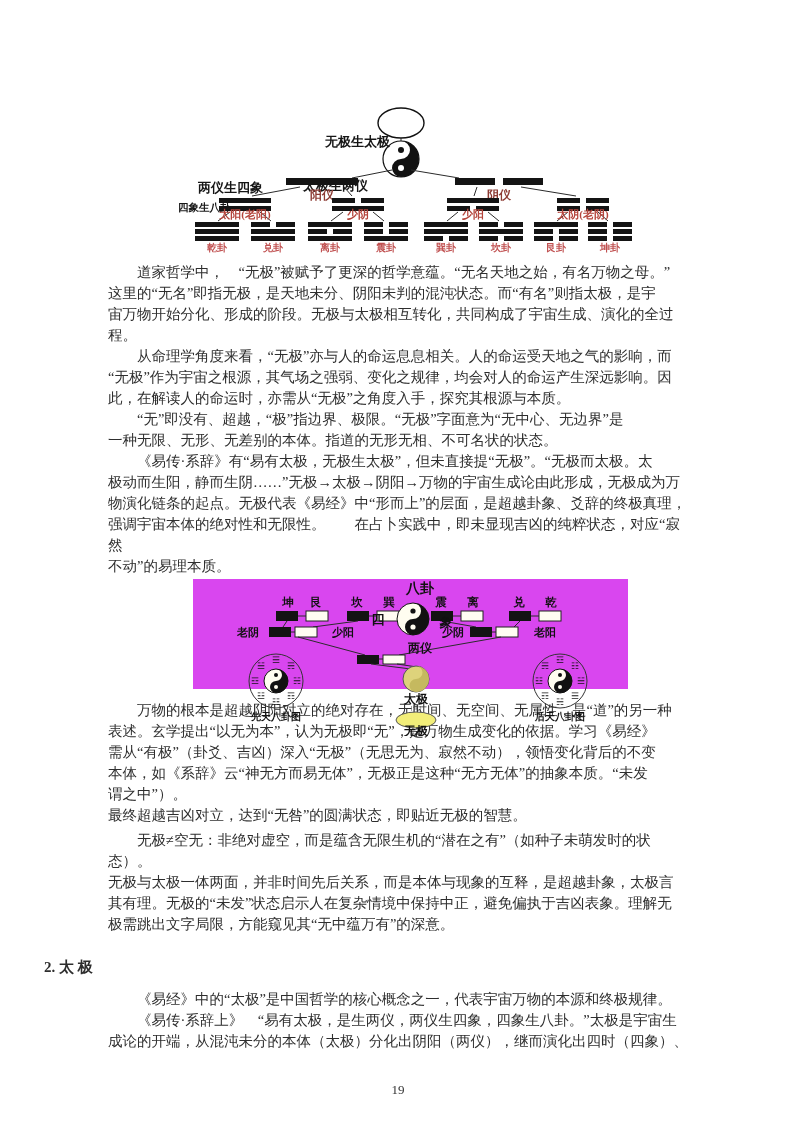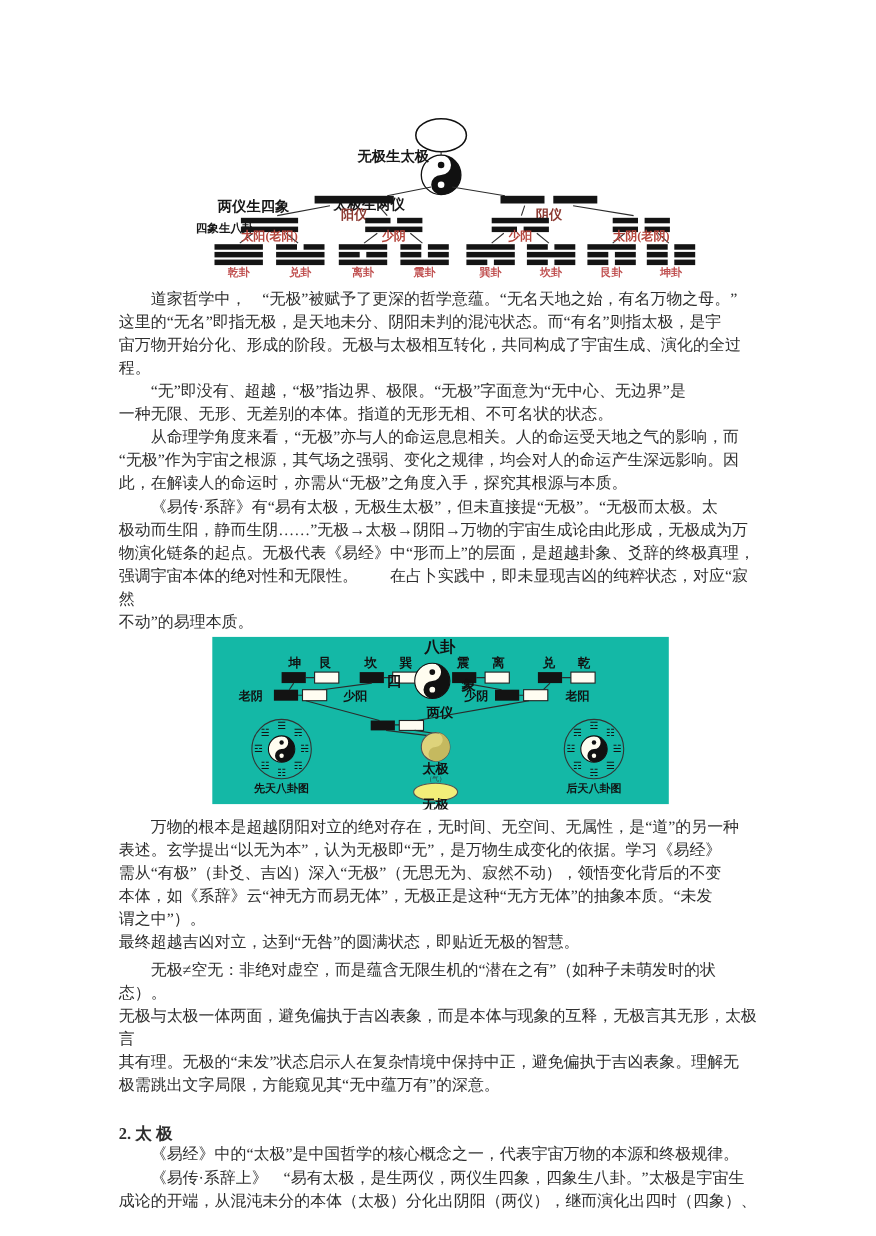--- a/index.html
+++ b/index.html
@@ -5,23 +5,23 @@
   html,body{margin:0;padding:0;background:#ffffff;}
   body{width:796px;height:1124px;overflow:hidden;position:relative;
        font-family:"Liberation Serif","DejaVu Serif",serif;color:#2e2e2e;}
   .tree-wrap{margin-top:104px;}
   .tree-wrap svg{display:block;}
   .text-block{margin:0 104px 0 108px;font-size:14.5px;line-height:21px;}
   .para{white-space:pre-line;}
   .tb1{margin-top:6px;}
   .tb2{margin-top:11px;}
   .p6{margin-top:4px;}
-  .bagua-wrap{margin:2px 0 0 193px;width:415px;height:152px;background:#14b8a6;position:relative;}
-  .sec-head{margin:23px 104px 0 108px;font-weight:bold;font-size:15px;}
-  .tb3{margin-top:0px;}
+  .bagua-wrap{margin:2px 0 0 193px;width:415px;height:110px;background:#d946ef;position:relative;padding-left:20px;}
+  .sec-head{margin:23px 104px 0 44px;font-weight:bold;font-size:15px;}
+  .tb3{margin-top:12px;}
   .page-num{margin-top:30px;text-align:center;font-size:13px;color:#333;}
   
   text{font-family:"Liberation Serif","DejaVu Serif",serif;}
   .stage{font-size:13px;font-weight:bold;fill:#161616;}
   .stage-sm{font-size:10.5px;font-weight:bold;fill:#161616;}
   .yi-label{font-size:12px;font-weight:bold;fill:#8c3a32;}
   .sx-label{font-size:11px;font-weight:bold;fill:#b5453c;}
   .gua-label{font-size:10px;font-weight:bold;fill:#c05050;}
   .ln{stroke:#2b2b2b;stroke-width:1;}
   .bar{fill:#141414;}
@@ -147,25 +147,25 @@
   <text x="501" y="147" text-anchor="middle" class="gua-label">坎卦</text>
   <text x="556" y="147" text-anchor="middle" class="gua-label">艮卦</text>
   <text x="610" y="147" text-anchor="middle" class="gua-label">坤卦</text>
 </svg>
 </div>
 
 <div class="text-block tb1">
   <div class="para">　　道家哲学中，　“无极”被赋予了更深的哲学意蕴。“无名天地之始，有名万物之母。”
 这里的“无名”即指无极，是天地未分、阴阳未判的混沌状态。而“有名”则指太极，是宇
 宙万物开始分化、形成的阶段。无极与太极相互转化，共同构成了宇宙生成、演化的全过程。</div>
-  <div class="para">　　“无”即没有、超越，“极”指边界、极限。“无极”字面意为“无中心、无边界”是
-一种无限、无形、无差别的本体。指道的无形无相、不可名状的状态。</div>
   <div class="para">　　从命理学角度来看，“无极”亦与人的命运息息相关。人的命运受天地之气的影响，而
 “无极”作为宇宙之根源，其气场之强弱、变化之规律，均会对人的命运产生深远影响。因
 此，在解读人的命运时，亦需从“无极”之角度入手，探究其根源与本质。</div>
+  <div class="para">　　“无”即没有、超越，“极”指边界、极限。“无极”字面意为“无中心、无边界”是
+一种无限、无形、无差别的本体。指道的无形无相、不可名状的状态。</div>
   <div class="para">　　《易传·系辞》有“易有太极，无极生太极”，但未直接提“无极”。“无极而太极。太
 极动而生阳，静而生阴……”无极→太极→阴阳→万物的宇宙生成论由此形成，无极成为万
 物演化链条的起点。无极代表《易经》中“形而上”的层面，是超越卦象、爻辞的终极真理，
 强调宇宙本体的绝对性和无限性。　　在占卜实践中，即未显现吉凶的纯粹状态，对应“寂然
 不动”的易理本质。</div>
 </div>
 
 <div class="bagua-wrap">
 <svg viewBox="0 0 415 157" width="415" height="157">
   <text x="207" y="14" text-anchor="middle" class="bg-title">八卦</text>
@@ -279,21 +279,21 @@
 </div>
 
 <div class="text-block tb2">
   <div class="para">　　万物的根本是超越阴阳对立的绝对存在，无时间、无空间、无属性，是“道”的另一种
 表述。玄学提出“以无为本”，认为无极即“无”，是万物生成变化的依据。学习《易经》
 需从“有极”（卦爻、吉凶）深入“无极”（无思无为、寂然不动），领悟变化背后的不变
 本体，如《系辞》云“神无方而易无体”，无极正是这种“无方无体”的抽象本质。“未发
 谓之中”）。
 最终超越吉凶对立，达到“无咎”的圆满状态，即贴近无极的智慧。</div>
   <div class="para p6">　　无极≠空无：非绝对虚空，而是蕴含无限生机的“潜在之有”（如种子未萌发时的状态）。
-无极与太极一体两面，避免偏执于吉凶表象，而是本体与现象的互释，无极言其无形，太极言
+无极与太极一体两面，并非时间先后关系，而是本体与现象的互释，是超越卦象，太极言
 其有理。无极的“未发”状态启示人在复杂情境中保持中正，避免偏执于吉凶表象。理解无
 极需跳出文字局限，方能窥见其“无中蕴万有”的深意。</div>
 </div>
 
 <div class="sec-head">2. 太 极</div>
 <div class="text-block tb3">
   <div class="para">　　《易经》中的“太极”是中国哲学的核心概念之一，代表宇宙万物的本源和终极规律。
 　　《易传·系辞上》　“易有太极，是生两仪，两仪生四象，四象生八卦。”太极是宇宙生
 成论的开端，从混沌未分的本体（太极）分化出阴阳（两仪），继而演化出四时（四象）、</div>
 </div>

